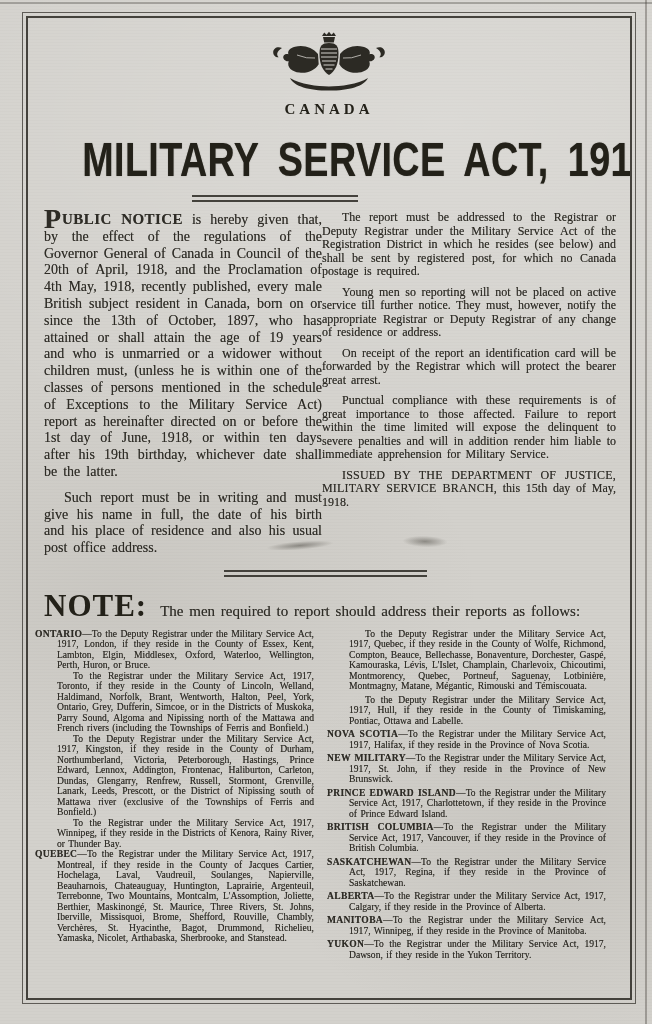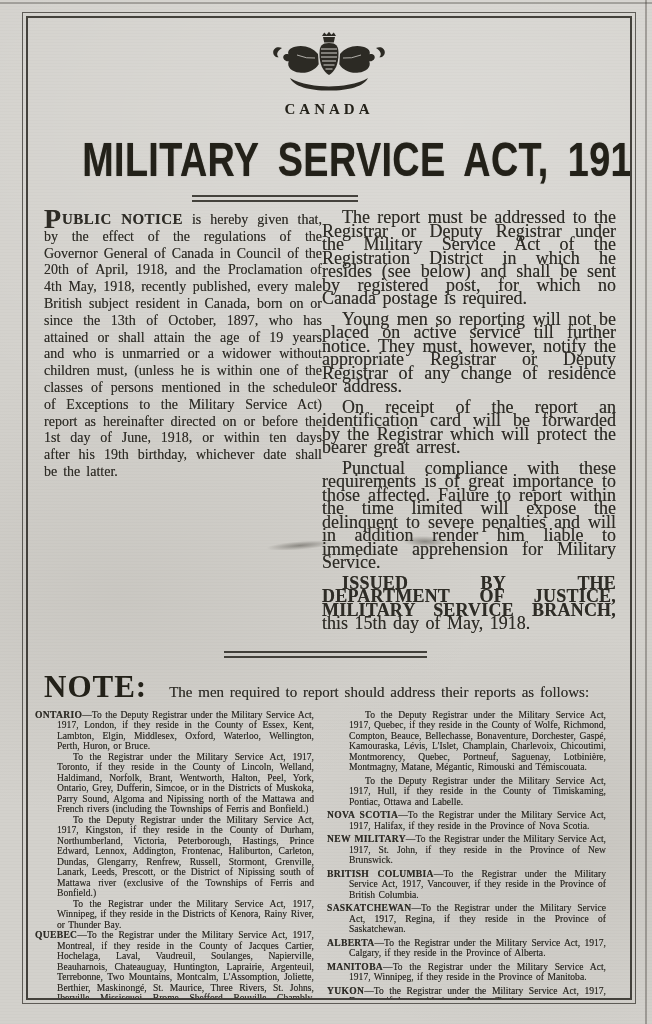--- a/index.html
+++ b/index.html
@@ -39,33 +39,33 @@
     transform:scaleX(.82) scaleY(1.06);transform-origin:50% 50%;
     text-shadow:0 0 1px rgba(35,33,25,.55);
   }
   .dbl{height:7px;border-top:2px solid rgba(42,40,34,.85);border-bottom:2px solid rgba(42,40,34,.85);}
   .headline-rule{width:166px;margin:9px 0 0 164px;}
   .mid-rule{width:203px;margin:13px 0 0 196px;}
   
   .body-cols{display:flex;margin-top:9px;padding:0 14px 0 16px;}
   .bcol{text-align:justify;text-shadow:0 0 .5px rgba(46,44,38,.55);}
   .bcol-left{flex:0 0 278px;font-size:14px;line-height:16.8px;word-spacing:2.5px;}
-  .bcol-right{flex:1;font-size:18px;line-height:13.5px;word-spacing:2px;}
+  .bcol-right{flex:1;font-size:12px;line-height:13.5px;word-spacing:2px;}
   .indent{text-indent:20px;}
   .bcol-left .indent{margin-top:9px;}
   .bcol-right p{margin-bottom:7px;}
   .dropcap{font-size:28px;line-height:12px;font-weight:bold;vertical-align:-4px;letter-spacing:1px;}
   .lead-caps{font-size:15px;font-weight:bold;letter-spacing:.4px;}
-  .caps{font-weight:bold;letter-spacing:.2px;}
+  .caps{font-weight:normal;letter-spacing:.2px;}
   
   .smudge{position:absolute;opacity:.55;background:radial-gradient(closest-side, rgba(52,49,42,.8), rgba(52,49,42,0));}
   .smudge-1{left:268px;top:541px;width:64px;height:9px;transform:skewX(-35deg) rotate(-4deg);}
   .smudge-2{left:402px;top:536px;width:46px;height:11px;transform:skewX(-20deg) rotate(3deg);}
   
-  .note-head{display:flex;align-items:baseline;gap:22px;margin:11px 14px 0 16px;}
+  .note-head{display:flex;align-items:baseline;gap:13px;margin:11px 14px 0 16px;}
   .note-label{font-size:31px;font-weight:bold;letter-spacing:1px;color:var(--ink-strong);}
   .note-intro{font-size:15px;word-spacing:2px;text-shadow:0 0 .5px rgba(46,44,38,.5);text-align:center;}
   
   .note-cols{display:flex;gap:13px;margin-top:5px;padding:0 24px 0 7px;}
   .ncol{flex:1;font-size:9.6px;line-height:10.5px;text-align:justify;word-spacing:1px;text-shadow:0 0 .4px rgba(46,44,38,.6);}
   .entry{padding-left:22px;text-indent:-22px;}
   .sub{padding-left:22px;text-indent:16px;}
   .ncol-right .entry, .ncol-right .sub{margin-bottom:3px;}
   .prov{letter-spacing:.3px;font-weight:bold;}
 </style>
@@ -100,20 +100,21 @@
         <div class="country">CANADA</div>
       </header>
 
       <h1 class="headline">MILITARY SERVICE ACT, 1917</h1>
 
       <div class="dbl headline-rule"></div>
 
       <section class="body-cols">
         <div class="bcol bcol-left">
           <p class="lead-para"><span class="dropcap">P</span><span class="lead-caps">UBLIC NOTICE</span><span> is hereby given that, by the effect of the regulations of the Governor General of Canada in Council of the 20th of April, 1918, and the Proclamation of 4th May, 1918, recently published, every male British subject resident in Canada, born on or since the 13th of October, 1897, who has attained or shall attain the age of 19 years and who is unmarried or a widower without children must, (unless he is within one of the classes of persons mentioned in the schedule of Exceptions to the Military Service Act) report as hereinafter directed on or before the 1st day of June, 1918, or within ten days after his 19th birthday, whichever date shall be the latter.</span></p>
+          <p class="indent">Such report must be in writing and must give his name in full, the date of his birth and his place of residence and also his usual post office address.</p>
         </div>
         <div class="bcol bcol-right">
           <p class="indent">The report must be addressed to the Registrar or Deputy Registrar under the Military Service Act of the Registration District in which he resides (see below) and shall be sent by registered post, for which no Canada postage is required.</p>
           <p class="indent">Young men so reporting will not be placed on active service till further notice.  They must, however, notify the appropriate Registrar or Deputy Registrar of any change of residence or address.</p>
           <p class="indent">On receipt of the report an identification card will be forwarded by the Registrar which will protect the bearer great arrest.</p>
           <p class="indent">Punctual compliance with these requirements is of great importance to those affected.  Failure to report within the time limited will expose the delinquent to severe penalties and will in addition render him liable to immediate apprehension for Military Service.</p>
           <p class="indent"><span class="caps">ISSUED BY THE DEPARTMENT OF JUSTICE, MILITARY SERVICE BRANCH,</span><span> this 15th day of May, 1918.</span></p>
         </div>
       </section>
 
@@ -130,20 +131,21 @@
           <p class="sub">To the Registrar under the Military Service Act, 1917, Toronto, if they reside in the County of Lincoln, Welland, Haldimand, Norfolk, Brant, Wentworth, Halton, Peel, York, Ontario, Grey, Dufferin, Simcoe, or in the Districts of Muskoka, Parry Sound, Algoma and Nipissing north of the Mattawa and French rivers (including the Townships of Ferris and Bonfield.)</p>
           <p class="sub">To the Deputy Registrar under the Military Service Act, 1917, Kingston, if they reside in the County of Durham, Northumberland, Victoria, Peterborough, Hastings, Prince Edward, Lennox, Addington, Frontenac, Haliburton, Carleton, Dundas, Glengarry, Renfrew, Russell, Stormont, Grenville, Lanark, Leeds, Prescott, or the District of Nipissing south of Mattawa river (exclusive of the Townships of Ferris and Bonfield.)</p>
           <p class="sub">To the Registrar under the Military Service Act, 1917, Winnipeg, if they reside in the Districts of Kenora, Rainy River, or Thunder Bay.</p>
           <p class="entry"><span class="prov">QUEBEC</span><span>—To the Registrar under the Military Service Act, 1917, Montreal, if they reside in the County of Jacques Cartier, Hochelaga, Laval, Vaudreuil, Soulanges, Napierville, Beauharnois, Chateauguay, Huntington, Laprairie, Argenteuil, Terrebonne, Two Mountains, Montcalm, L'Assomption, Joliette, Berthier, Maskinongé, St. Maurice, Three Rivers, St. Johns, Iberville, Missisquoi, Brome, Shefford, Rouville, Chambly, Verchères, St. Hyacinthe, Bagot, Drummond, Richelieu, Yamaska, Nicolet, Arthabaska, Sherbrooke, and Stanstead.</span></p>
         </div>
         <div class="ncol ncol-right">
           <p class="sub">To the Deputy Registrar under the Military Service Act, 1917, Quebec, if they reside in the County of Wolfe, Richmond, Compton, Beauce, Bellechasse, Bonaventure, Dorchester, Gaspé, Kamouraska, Lévis, L'Islet, Champlain, Charlevoix, Chicoutimi, Montmorency, Quebec, Portneuf, Saguenay, Lotbinière, Montmagny, Matane, Mégantic, Rimouski and Témiscouata.</p>
           <p class="sub">To the Deputy Registrar under the Military Service Act, 1917, Hull, if they reside in the County of Timiskaming, Pontiac, Ottawa and Labelle.</p>
           <p class="entry"><span class="prov">NOVA SCOTIA</span><span>—To the Registrar under the Military Service Act, 1917, Halifax, if they reside in the Province of Nova Scotia.</span></p>
           <p class="entry"><span class="prov">NEW MILITARY</span><span>—To the Registrar under the Military Service Act, 1917, St. John, if they reside in the Province of New Brunswick.</span></p>
+          <p class="entry"><span class="prov">PRINCE EDWARD ISLAND</span><span>—To the Registrar under the Military Service Act, 1917, Charlottetown, if they reside in the Province of Prince Edward Island.</span></p>
           <p class="entry"><span class="prov">BRITISH COLUMBIA</span><span>—To the Registrar under the Military Service Act, 1917, Vancouver, if they reside in the Province of British Columbia.</span></p>
           <p class="entry"><span class="prov">SASKATCHEWAN</span><span>—To the Registrar under the Military Service Act, 1917, Regina, if they reside in the Province of Saskatchewan.</span></p>
           <p class="entry"><span class="prov">ALBERTA</span><span>—To the Registrar under the Military Service Act, 1917, Calgary, if they reside in the Province of Alberta.</span></p>
           <p class="entry"><span class="prov">MANITOBA</span><span>—To the Registrar under the Military Service Act, 1917, Winnipeg, if they reside in the Province of Manitoba.</span></p>
           <p class="entry"><span class="prov">YUKON</span><span>—To the Registrar under the Military Service Act, 1917, Dawson, if they reside in the Yukon Territory.</span></p>
         </div>
       </section>
 
     </div>
   </div>

